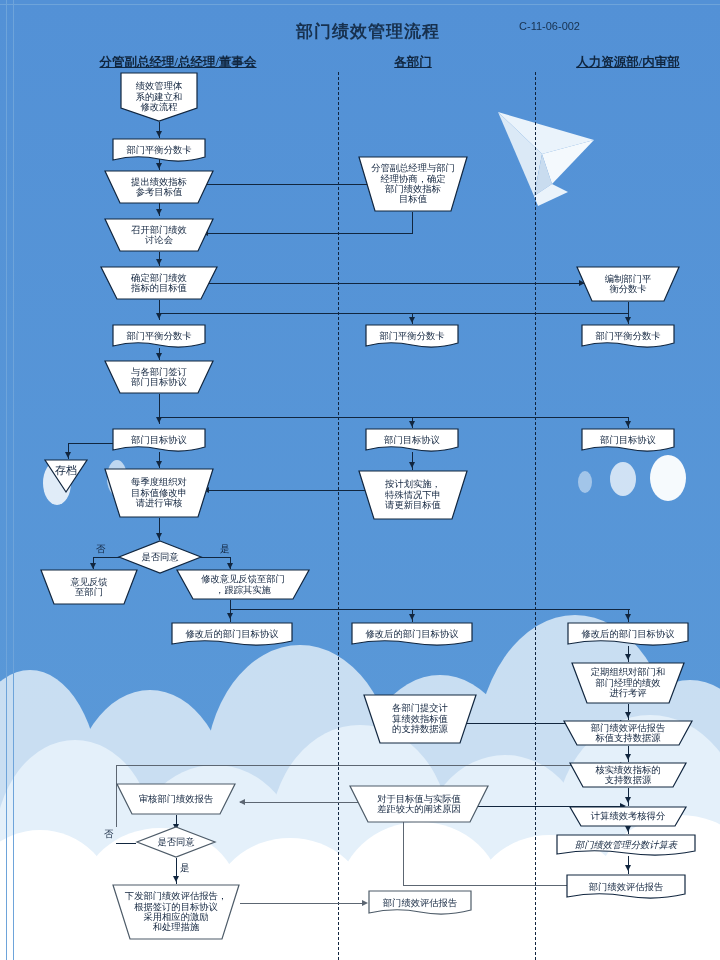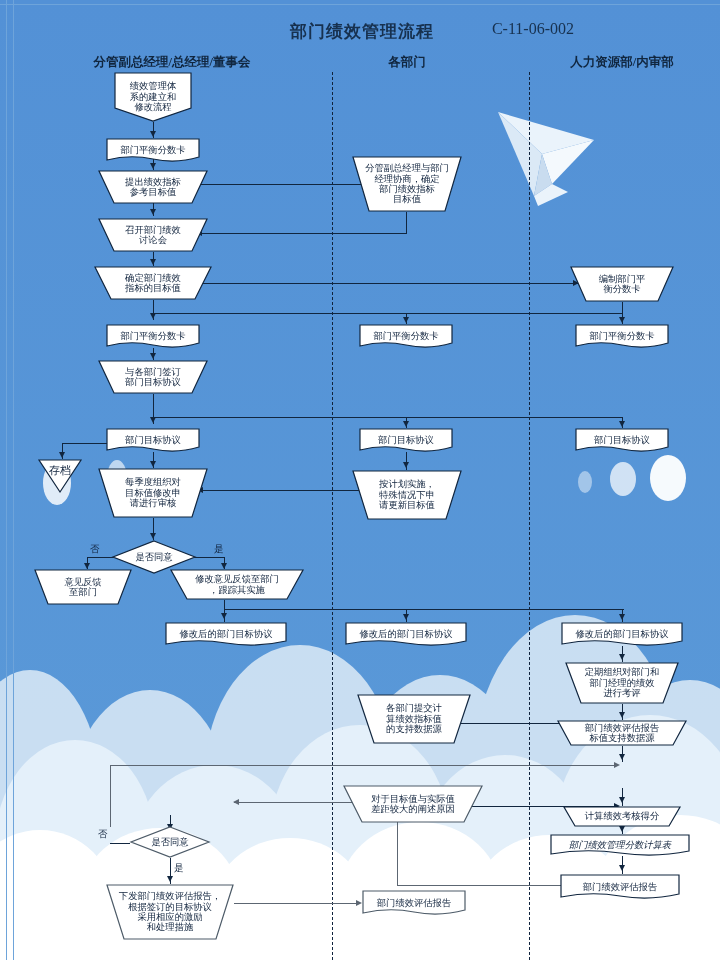--- a/index.html
+++ b/index.html
@@ -10,33 +10,33 @@
   }
   #page{position:relative;width:720px;height:960px;background:#5894d4;overflow:hidden;}
 
   
   .bg-layer{position:absolute;left:0;top:0;width:720px;height:960px;pointer-events:none;}
   .frame-line{position:absolute;background:#6ea4da;}
 
   .plane{position:absolute;}
 
   
-  #diagram{position:absolute;left:2px;top:0;width:594px;height:960px;}
+  #diagram{position:absolute;left:8px;top:0;width:594px;height:960px;}
   .title{
     position:absolute;left:0;top:20px;width:720px;text-align:center;
     font-size:17px;font-weight:bold;color:#17314f;letter-spacing:1px;
   }
   .docid{
-    position:absolute;right:22px;top:20px;font-size:16px;color:#17314f;
-    font-family:Liberation Serif, serif;
+    position:absolute;right:22px;top:20px;font-size:11px;color:#17314f;
+    font-family:Liberation Sans, sans-serif;
     margin-left:25px;
   }
   .colhead{
     position:absolute;text-align:center;font-size:12.5px;font-weight:bold;
-    color:#10263f;white-space:nowrap;
+    color:#10263f;text-decoration:underline;white-space:nowrap;
   }
   .divider{position:absolute;width:0;border-left:1.4px dashed #10233d;}
 
   
   .node{position:absolute;box-sizing:border-box;}
   .node .lbl{
     position:absolute;left:0;top:0;width:100%;height:100%;
     display:flex;align-items:center;justify-content:center;
     text-align:center;line-height:1.12;color:#10233d;
     font-size:9.3px;white-space:pre-line;z-index:3;
@@ -352,20 +352,26 @@
 至部门</div>
     </div>
 
     <div class="node" style="left:163px;top:622px;width:122px;height:24px;">
       <svg width="122" height="24">
           <path d="M1,1 L121,1 L121,19 Q91,26 61,21 Q31,16 1,22 Z" fill="#ffffff" stroke="#11263f" stroke-width="1.2"></path>
         </svg>
       <div class="lbl">修改后的部门目标协议</div>
     </div>
 
+    <div class="node" style="left:108px;top:783px;width:120px;height:32px;">
+      <svg width="120" height="32">
+          <polygon points="1,1 119,1 104,31 16,31" fill="#ffffff" stroke="#4d5b68" stroke-width="1.2"></polygon>
+        </svg>
+      <div class="lbl">审核部门绩效报告</div>
+    </div>
 
     <div class="node" style="left:128px;top:826px;width:80px;height:32px;">
       <svg width="80" height="32">
           <polygon points="40,1 79,16 40,31 1,16" fill="#ffffff" stroke="#4d5b68" stroke-width="1.2"></polygon>
         </svg>
       <div class="lbl">是否同意</div>
     </div>
 
     <div class="node" style="left:104px;top:884px;width:128px;height:56px;">
       <svg width="128" height="56">
@@ -480,20 +486,27 @@
     </div>
 
     <div class="node" style="left:555px;top:720px;width:130px;height:26px;">
       <svg width="130" height="26">
           <polygon points="1,1 129,1 116,25 14,25" fill="#ffffff" stroke="#11263f" stroke-width="1.2"></polygon>
         </svg>
       <div class="lbl">部门绩效评估报告
 标值支持数据源</div>
     </div>
 
+    <div class="node" style="left:561px;top:762px;width:118px;height:26px;">
+      <svg width="118" height="26">
+          <polygon points="1,1 117,1 104,25 14,25" fill="#ffffff" stroke="#11263f" stroke-width="1.2"></polygon>
+        </svg>
+      <div class="lbl">核实绩效指标的
+支持数据源</div>
+    </div>
 
     <div class="node" style="left:561px;top:806px;width:118px;height:21px;">
       <svg width="118" height="21">
           <polygon points="1,1 117,1 106,20 12,20" fill="#ffffff" stroke="#11263f" stroke-width="1.2"></polygon>
         </svg>
       <div class="lbl">计算绩效考核得分</div>
     </div>
 
     <div class="node" style="left:548px;top:834px;width:140px;height:22px;font-style:italic;">
       <svg width="140" height="22">

